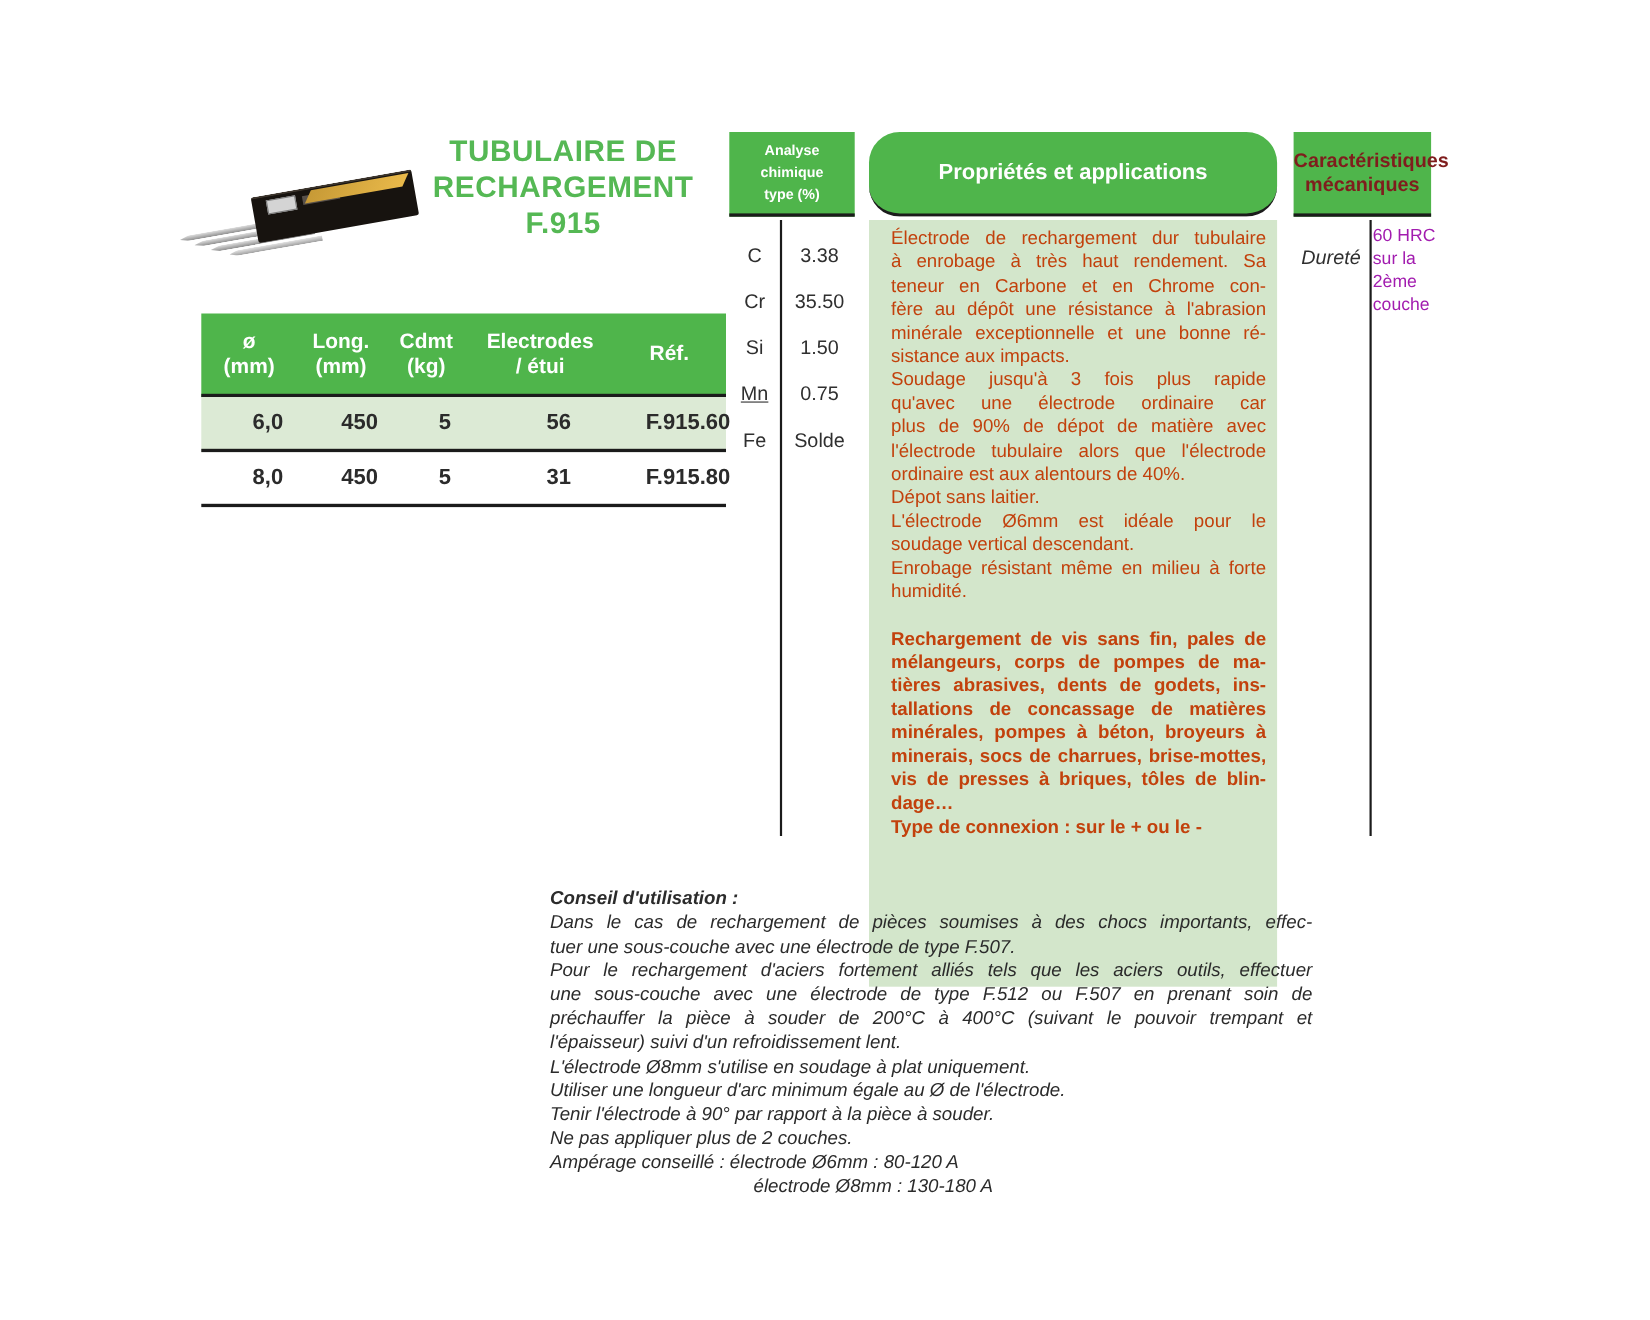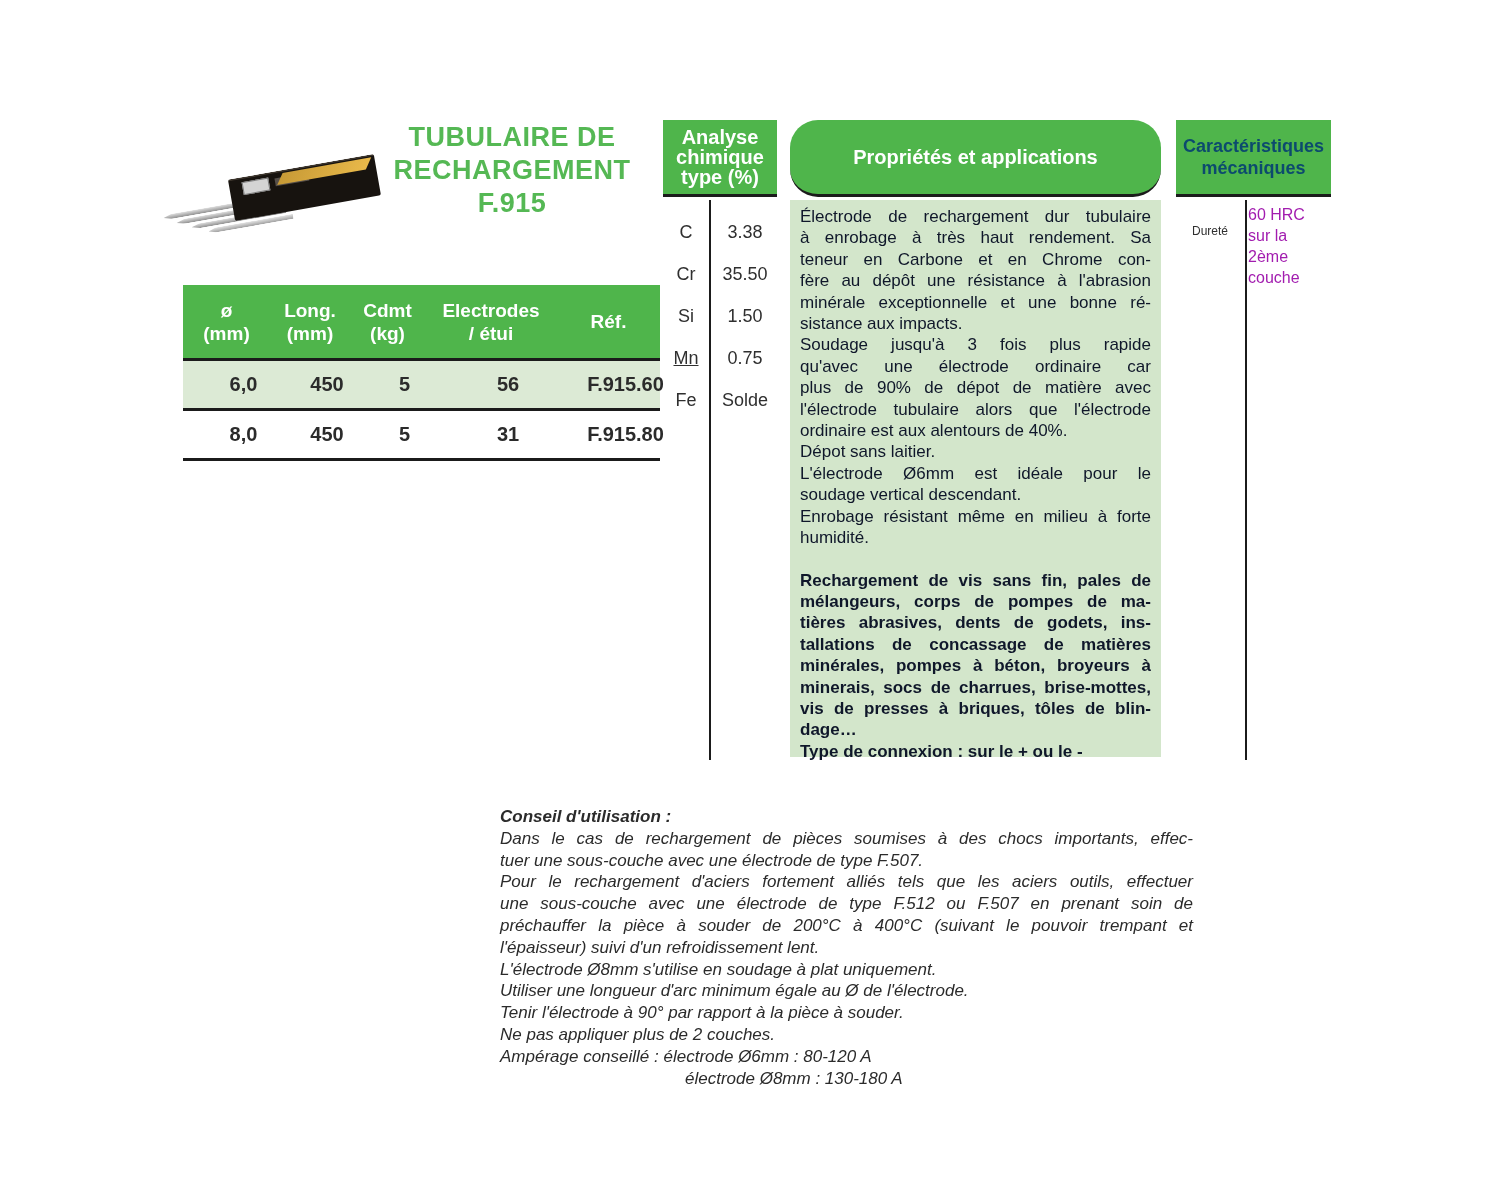--- a/index.html
+++ b/index.html
@@ -35,44 +35,44 @@
   #pack-table{position:absolute;left:183px;top:285px;width:477px;font-weight:bold;}
   .pgrid{display:grid;grid-template-columns:87px 80px 75px 132px 103px;}
   #pack-head{background:#4fb54b;height:76px;align-items:center;color:#ffffff;
              font-size:19px;line-height:23px;text-align:center;border-bottom:3px solid #1b1b1b;}
   .prow{height:50px;align-items:center;text-align:center;font-size:20px;color:#2b2b2b;
         border-bottom:3px solid #1b1b1b;padding-left:17px;}
   .prow.hl{background:#dcead5;}
 
   
   #chem-head{position:absolute;left:663px;top:120px;width:114px;height:77px;background:#4fb54b;
-             border-bottom:3px solid #1b1b1b;color:#fff;font-weight:bold;font-size:20px;line-height:20px;
+             border-bottom:3px solid #1b1b1b;color:#fff;font-weight:bold;font-size:13px;line-height:20px;
              display:flex;flex-direction:column;justify-content:center;text-align:center;}
   #chem-divider{position:absolute;left:709px;top:200px;width:2px;height:560px;background:#1b1b1b;}
   .chem-el{position:absolute;left:663px;width:46px;text-align:center;font-size:18px;color:#2f2f2f;}
   .chem-val{position:absolute;left:713px;width:64px;text-align:center;font-size:18px;color:#2f2f2f;}
 
   
   #props-header{position:absolute;left:790px;top:120px;width:371px;height:77px;background:#4fb54b;
                 border-bottom:3px solid #1b1b1b;color:#fff;font-weight:bold;font-size:20px;
                 display:flex;align-items:center;justify-content:center;border-radius:28px;}
-  #props-body{position:absolute;left:790px;top:200px;width:371px;height:557px;background:#d3e6cb;
-              padding:6px 10px 0 10px;font-size:17px;line-height:21.4px;color:#0f172a;}
+  #props-body{position:absolute;left:790px;top:200px;width:371px;height:697px;background:#d3e6cb;
+              padding:6px 10px 0 20px;font-size:17px;line-height:21.4px;color:#c2410c;}
   .pline{white-space:normal;}
   .pline.b{font-weight:bold;}
   .pline.j{text-align:justify;text-align-last:justify;}
   .blank{height:21px;}
 
   
-  #mech-head{position:absolute;left:1176px;top:120px;width:155px;height:77px;background:#4fb54b;
-             border-bottom:3px solid #1b1b1b;color:#0c4a6e;font-weight:bold;font-size:18px;line-height:22px;
+  #mech-head{position:absolute;left:1176px;top:120px;width:125px;height:77px;background:#4fb54b;
+             border-bottom:3px solid #1b1b1b;color:#7f1d1d;font-weight:bold;font-size:18px;line-height:22px;
              display:flex;flex-direction:column;justify-content:center;text-align:center;}
   #mech-divider{position:absolute;left:1245px;top:200px;width:2px;height:560px;background:#1b1b1b;}
   #mech-prop{position:absolute;left:1176px;top:224px;width:68px;text-align:center;
-             font-size:12px;color:#2f2f2f;}
+             font-size:18px;color:#2f2f2f;font-style:italic;}
   #mech-values{position:absolute;left:1248px;top:204px;width:83px;text-align:left;
                font-size:16px;line-height:21px;color:#a21caf;}
 
   
   #advice{position:absolute;left:500px;top:806px;width:693px;font-style:italic;
           font-size:17px;line-height:21.8px;color:#2b2b2b;}
   #advice-heading{font-weight:bold;}
   .aline.j{text-align:justify;text-align-last:justify;}
   .aline.ind{padding-left:185px;}
 </style>

